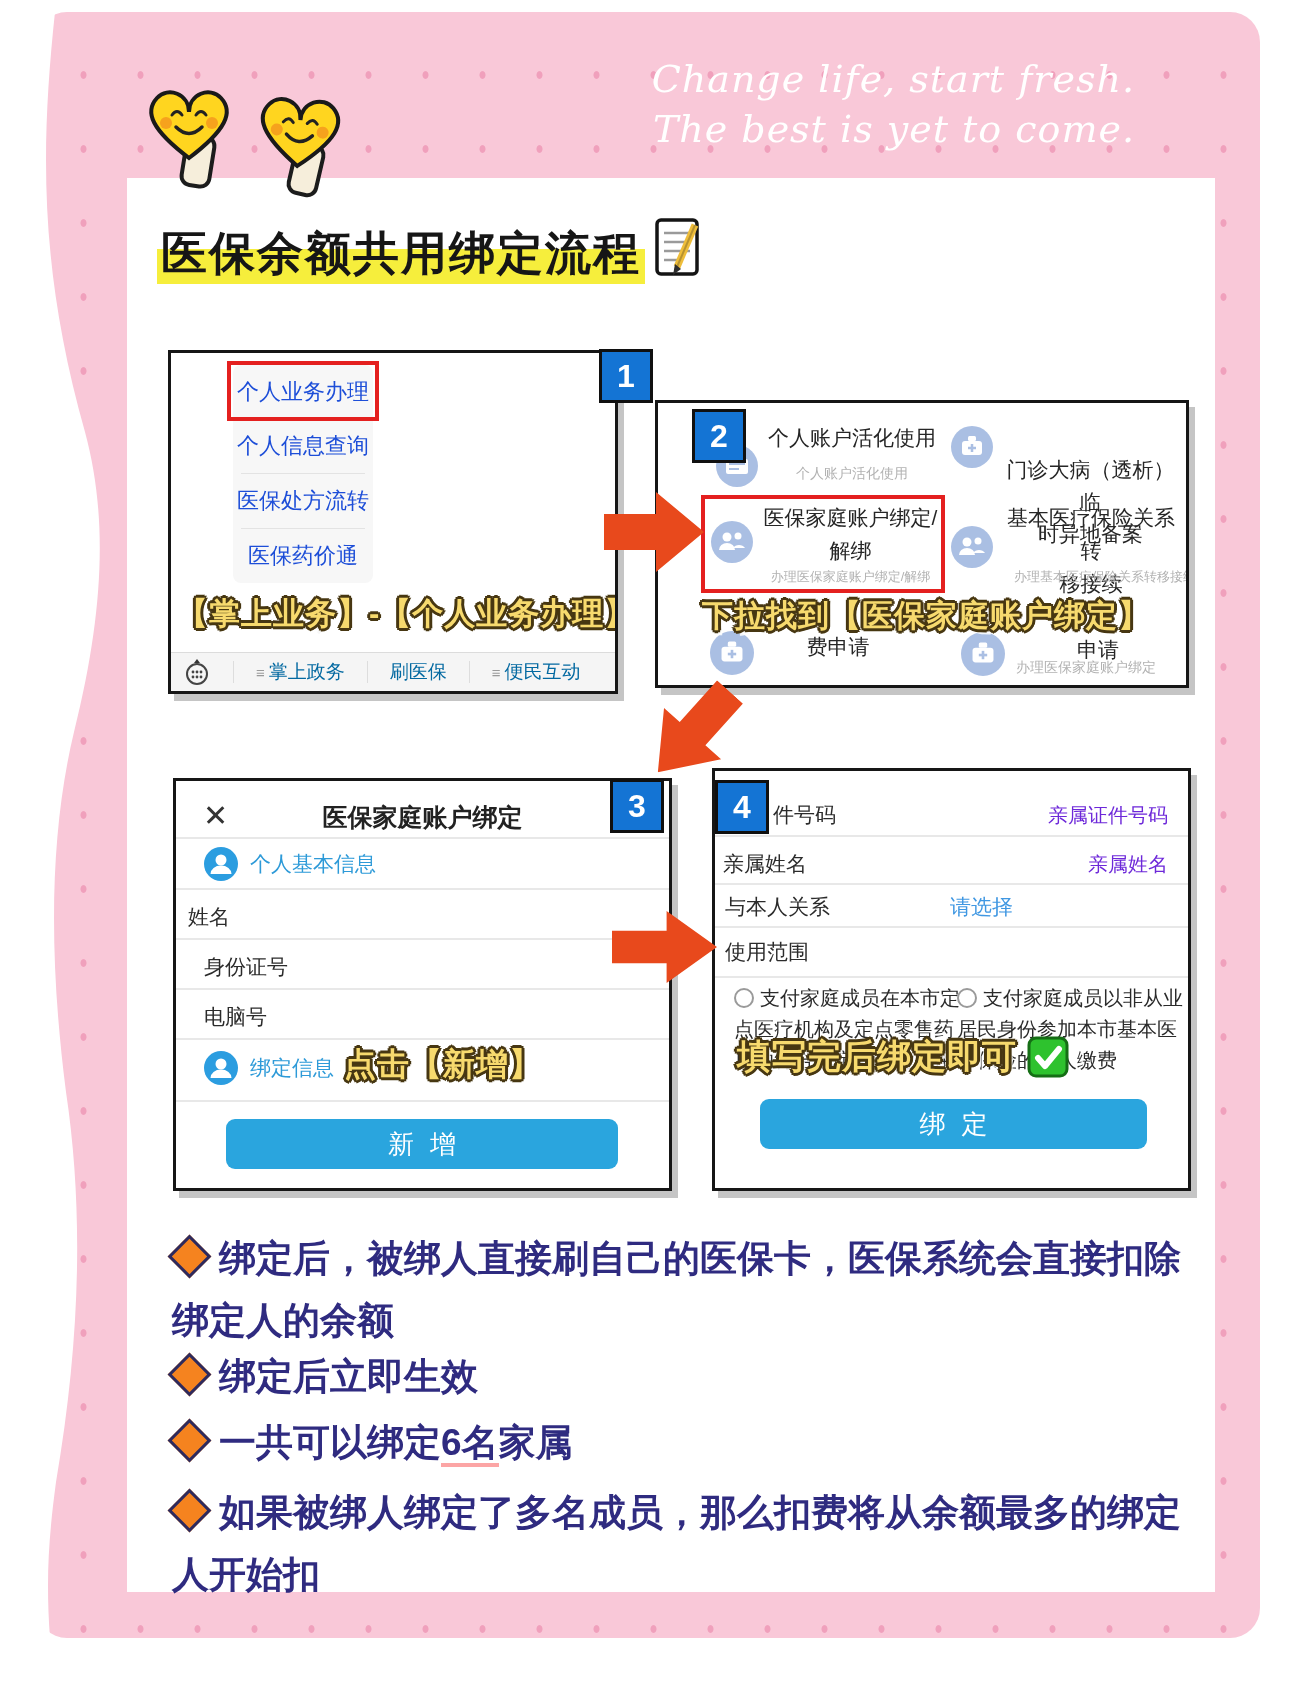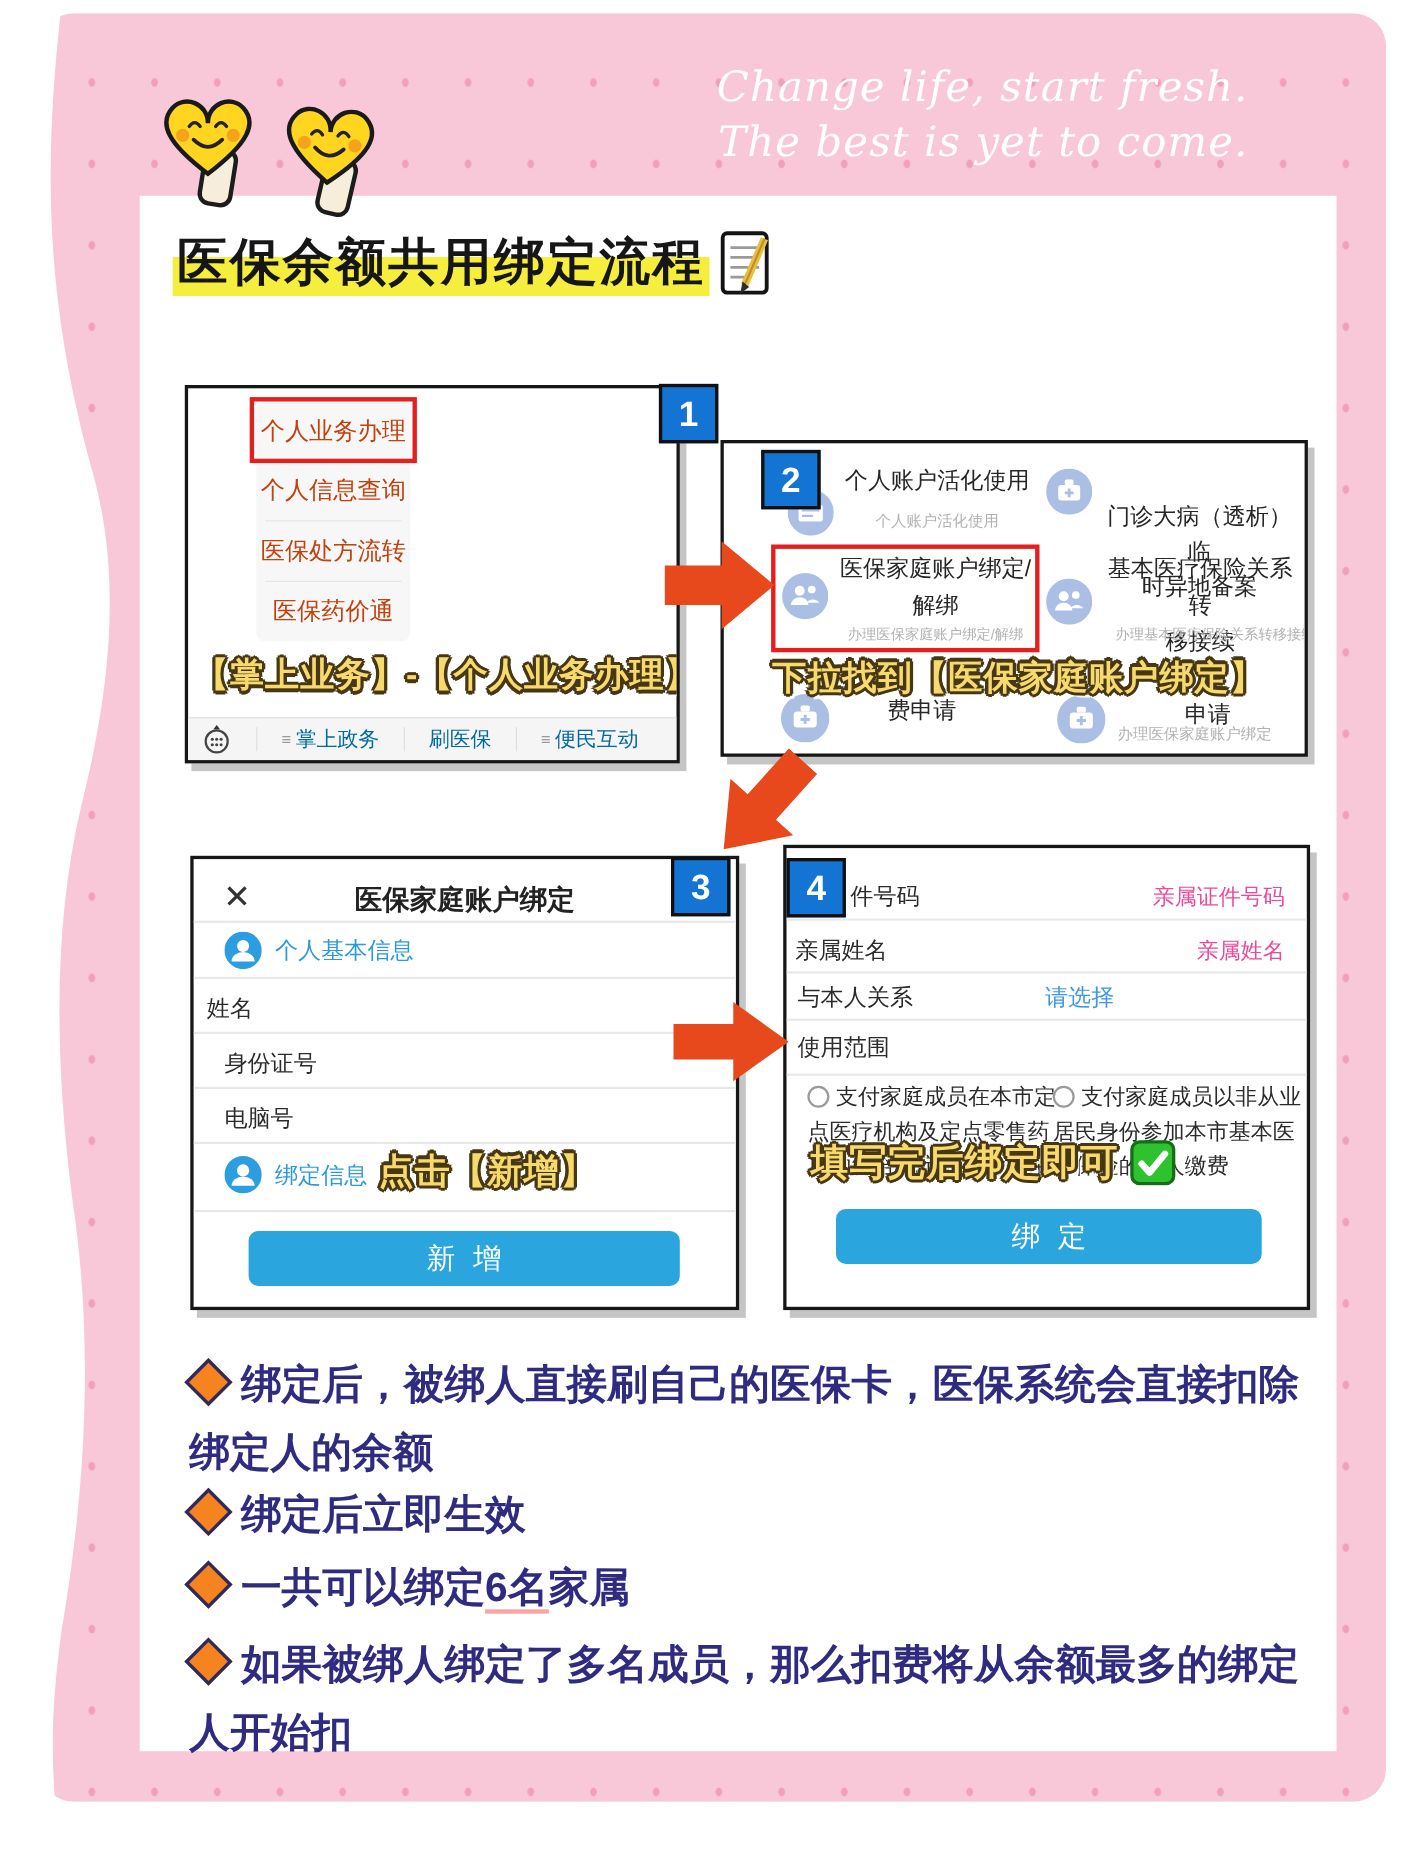--- a/index.html
+++ b/index.html
@@ -23,21 +23,21 @@
 
   
   #tagline{position:absolute;left:560px;top:54px;width:575px;text-align:right;z-index:3;
     font-family:"DejaVu Serif","Liberation Serif",serif;font-style:italic;
     color:#ffffff;font-size:38px;line-height:50px;letter-spacing:1px;}
 
   
   #title-block{position:absolute;left:157px;top:206px;display:flex;align-items:center;z-index:3;}
   #page-title{font-size:46px;font-weight:bold;color:#161616;letter-spacing:2px;
     background:linear-gradient(to bottom, transparent 42%, #f6ee3c 42%, #f6ee3c 96%, transparent 96%);
-    padding:2px 4px;}
+    padding:2px 4px;margin-top:15px;}
   #memo-icon{margin-left:6px;}
 
   
   .panel{position:absolute;background:#fff;border:3px solid #161616;
     box-shadow:6px 7px 0 rgba(90,90,90,0.35);overflow:hidden;z-index:2;}
   #panel1{left:168px;top:350px;width:444px;height:338px;}
   #panel2{left:655px;top:400px;width:528px;height:282px;}
   #panel3{left:173px;top:778px;width:493px;height:407px;}
   #panel4{left:712px;top:768px;width:473px;height:417px;}
 
@@ -58,21 +58,21 @@
   #arrow3{left:612px;top:902px;width:105px;height:90px;}
 
   
   .pop{position:absolute;z-index:5;font-weight:bold;color:#f7da6e;letter-spacing:1px;white-space:nowrap;
     text-shadow:-2px -2px 0 #473712, 2px -2px 0 #473712, -2px 2px 0 #473712, 2px 2px 0 #473712,
       -3px 0 0 #473712, 3px 0 0 #473712, 0 -3px 0 #473712, 0 3px 0 #473712, 4px 5px 0 rgba(255,255,255,0.85);}
 
   
   #menu{position:absolute;left:62px;top:12px;width:140px;background:#f7f7f7;border-radius:8px;z-index:1;}
   .menu-item{height:54px;display:flex;align-items:center;justify-content:center;
-    font-size:22px;color:#c2410c;}
+    font-size:22px;color:#1d4ed8;}
   .menu-div{height:1px;background:#e3e3e3;margin:0 8px;}
   #menu-red-box{position:absolute;left:56px;top:8px;width:152px;height:60px;border:4px solid #e4201f;
     z-index:2;box-sizing:border-box;}
   #menu-tail{position:absolute;left:140px;top:262px;width:16px;height:16px;background:#f7f7f7;transform:rotate(45deg);}
   #p1-caption{left:6px;top:240px;font-size:31px;}
   #tabbar{position:absolute;left:0;right:0;bottom:0;height:38px;background:#f5f5f5;border-top:1px solid #dcdcdc;
     display:flex;align-items:center;padding:0 12px;}
   .tab-label{font-size:19px;color:#0369a1;white-space:nowrap;}
   .tab-mini{color:#9a9a9a;font-size:15px;margin-right:4px;}
   .tab-sep{width:1px;height:22px;background:#ddd;margin:0 22px;}
@@ -82,21 +82,21 @@
   .svc-title{position:absolute;font-size:21px;color:#262626;line-height:32px;text-align:center;}
   .svc-sub{position:absolute;font-size:14px;color:#b2b2b2;text-align:center;white-space:nowrap;}
   #p2-red-box{position:absolute;left:43px;top:92px;width:244px;height:98px;border:4px solid #e4201f;box-sizing:border-box;}
   #p2-caption{left:44px;top:192px;font-size:31px;}
 
   
   .hdr-title{position:absolute;left:0;right:0;top:20px;text-align:center;font-size:25px;font-weight:bold;color:#222;}
   .close-x{position:absolute;left:27px;top:17px;font-size:30px;color:#333;}
   .fdiv{position:absolute;left:0;right:0;height:2px;background:#e8e8e8;}
   .flabel{position:absolute;font-size:21px;color:#2b2b2b;white-space:nowrap;}
-  .fplaceholder{position:absolute;right:20px;font-size:20px;color:#ec4899;white-space:nowrap;}
+  .fplaceholder{position:absolute;right:20px;font-size:20px;color:#6d28d9;white-space:nowrap;}
   .sect{position:absolute;display:flex;align-items:center;}
   .sect-label{font-size:21px;color:#2d9ad8;margin-left:12px;}
   .blue-btn{position:absolute;background:#2aa5de;border-radius:9px;color:#fff;font-size:26px;
     letter-spacing:16px;display:flex;align-items:center;justify-content:center;text-indent:16px;}
   #p3-caption{left:168px;top:262px;font-size:32px;}
   #p4-caption{left:22px;top:263px;font-size:34px;display:flex;align-items:center;}
   .blue-link{position:absolute;font-size:21px;color:#3f97e2;}
   .cb-col{position:absolute;font-size:20px;color:#2b2b2b;line-height:31px;}
   .cb-circle{display:inline-block;width:20px;height:20px;border:2px solid #9a9a9a;border-radius:50%;
     vertical-align:-3px;margin-right:6px;box-sizing:border-box;background:#fff;}

